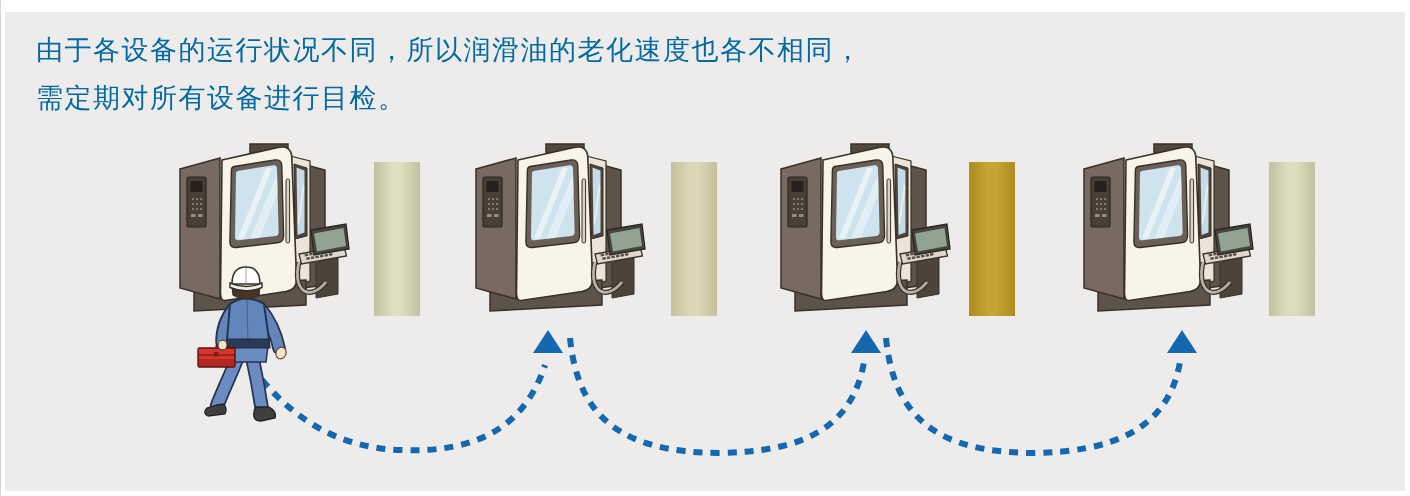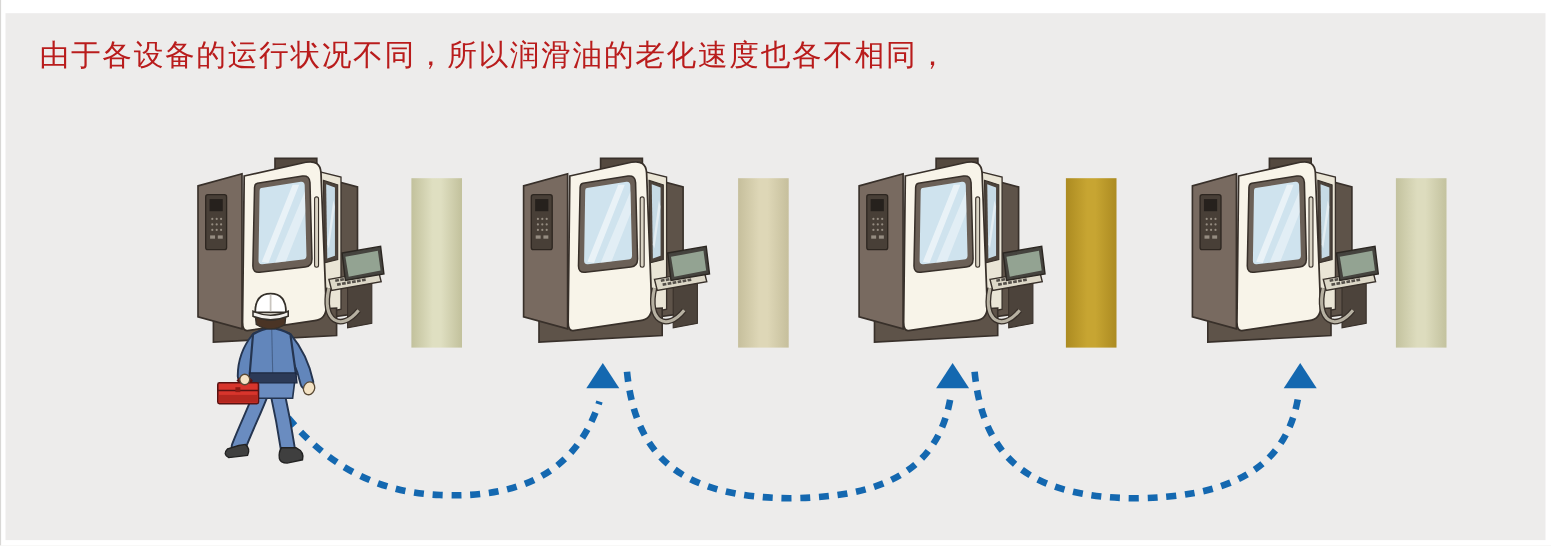--- a/index.html
+++ b/index.html
@@ -108,22 +108,23 @@
       <polygon points="136,91.5 165.5,86 168,104 139,109.5" fill="#93a392"></polygon>
     </g>
   </defs>
 </svg>
 
 <div class="edge-left"></div>
 <div class="panel" style="background: rgb(237, 236, 235);"></div>
 
 <div class="stage">
 
-  <div class="caption" style="color: #b91c1c;">
+  <div class="caption" style="color: #0369a1;">
     <div class="cap-line">由于各设备的运行状况不同，所以润滑油的老化速度也各不相同，</div>
+    <div class="cap-line">需定期对所有设备进行目检。</div>
   </div>
 
   <div class="oil-column c1" style="background: linear-gradient(90deg, rgb(194, 193, 156) 0%, rgb(223, 223, 193) 42%, rgb(223, 223, 193) 58%, rgb(194, 193, 156) 100%);"></div>
   <div class="oil-column c2" style="background: linear-gradient(90deg, rgb(198, 191, 156) 0%, rgb(222, 215, 183) 42%, rgb(222, 215, 183) 58%, rgb(198, 191, 156) 100%);"></div>
   <div class="oil-column c3" style="background: linear-gradient(90deg, rgb(172, 139, 33) 0%, rgb(199, 165, 50) 42%, rgb(199, 165, 50) 58%, rgb(172, 139, 33) 100%);"></div>
   <div class="oil-column c4" style="background: linear-gradient(90deg, rgb(195, 194, 158) 0%, rgb(221, 220, 190) 42%, rgb(221, 220, 190) 58%, rgb(195, 194, 158) 100%);"></div>
 
   <div class="machine m1" aria-label="CNC machine 1">
     <svg viewBox="0 0 175 175">
         <use href="#machine-sym"></use>

